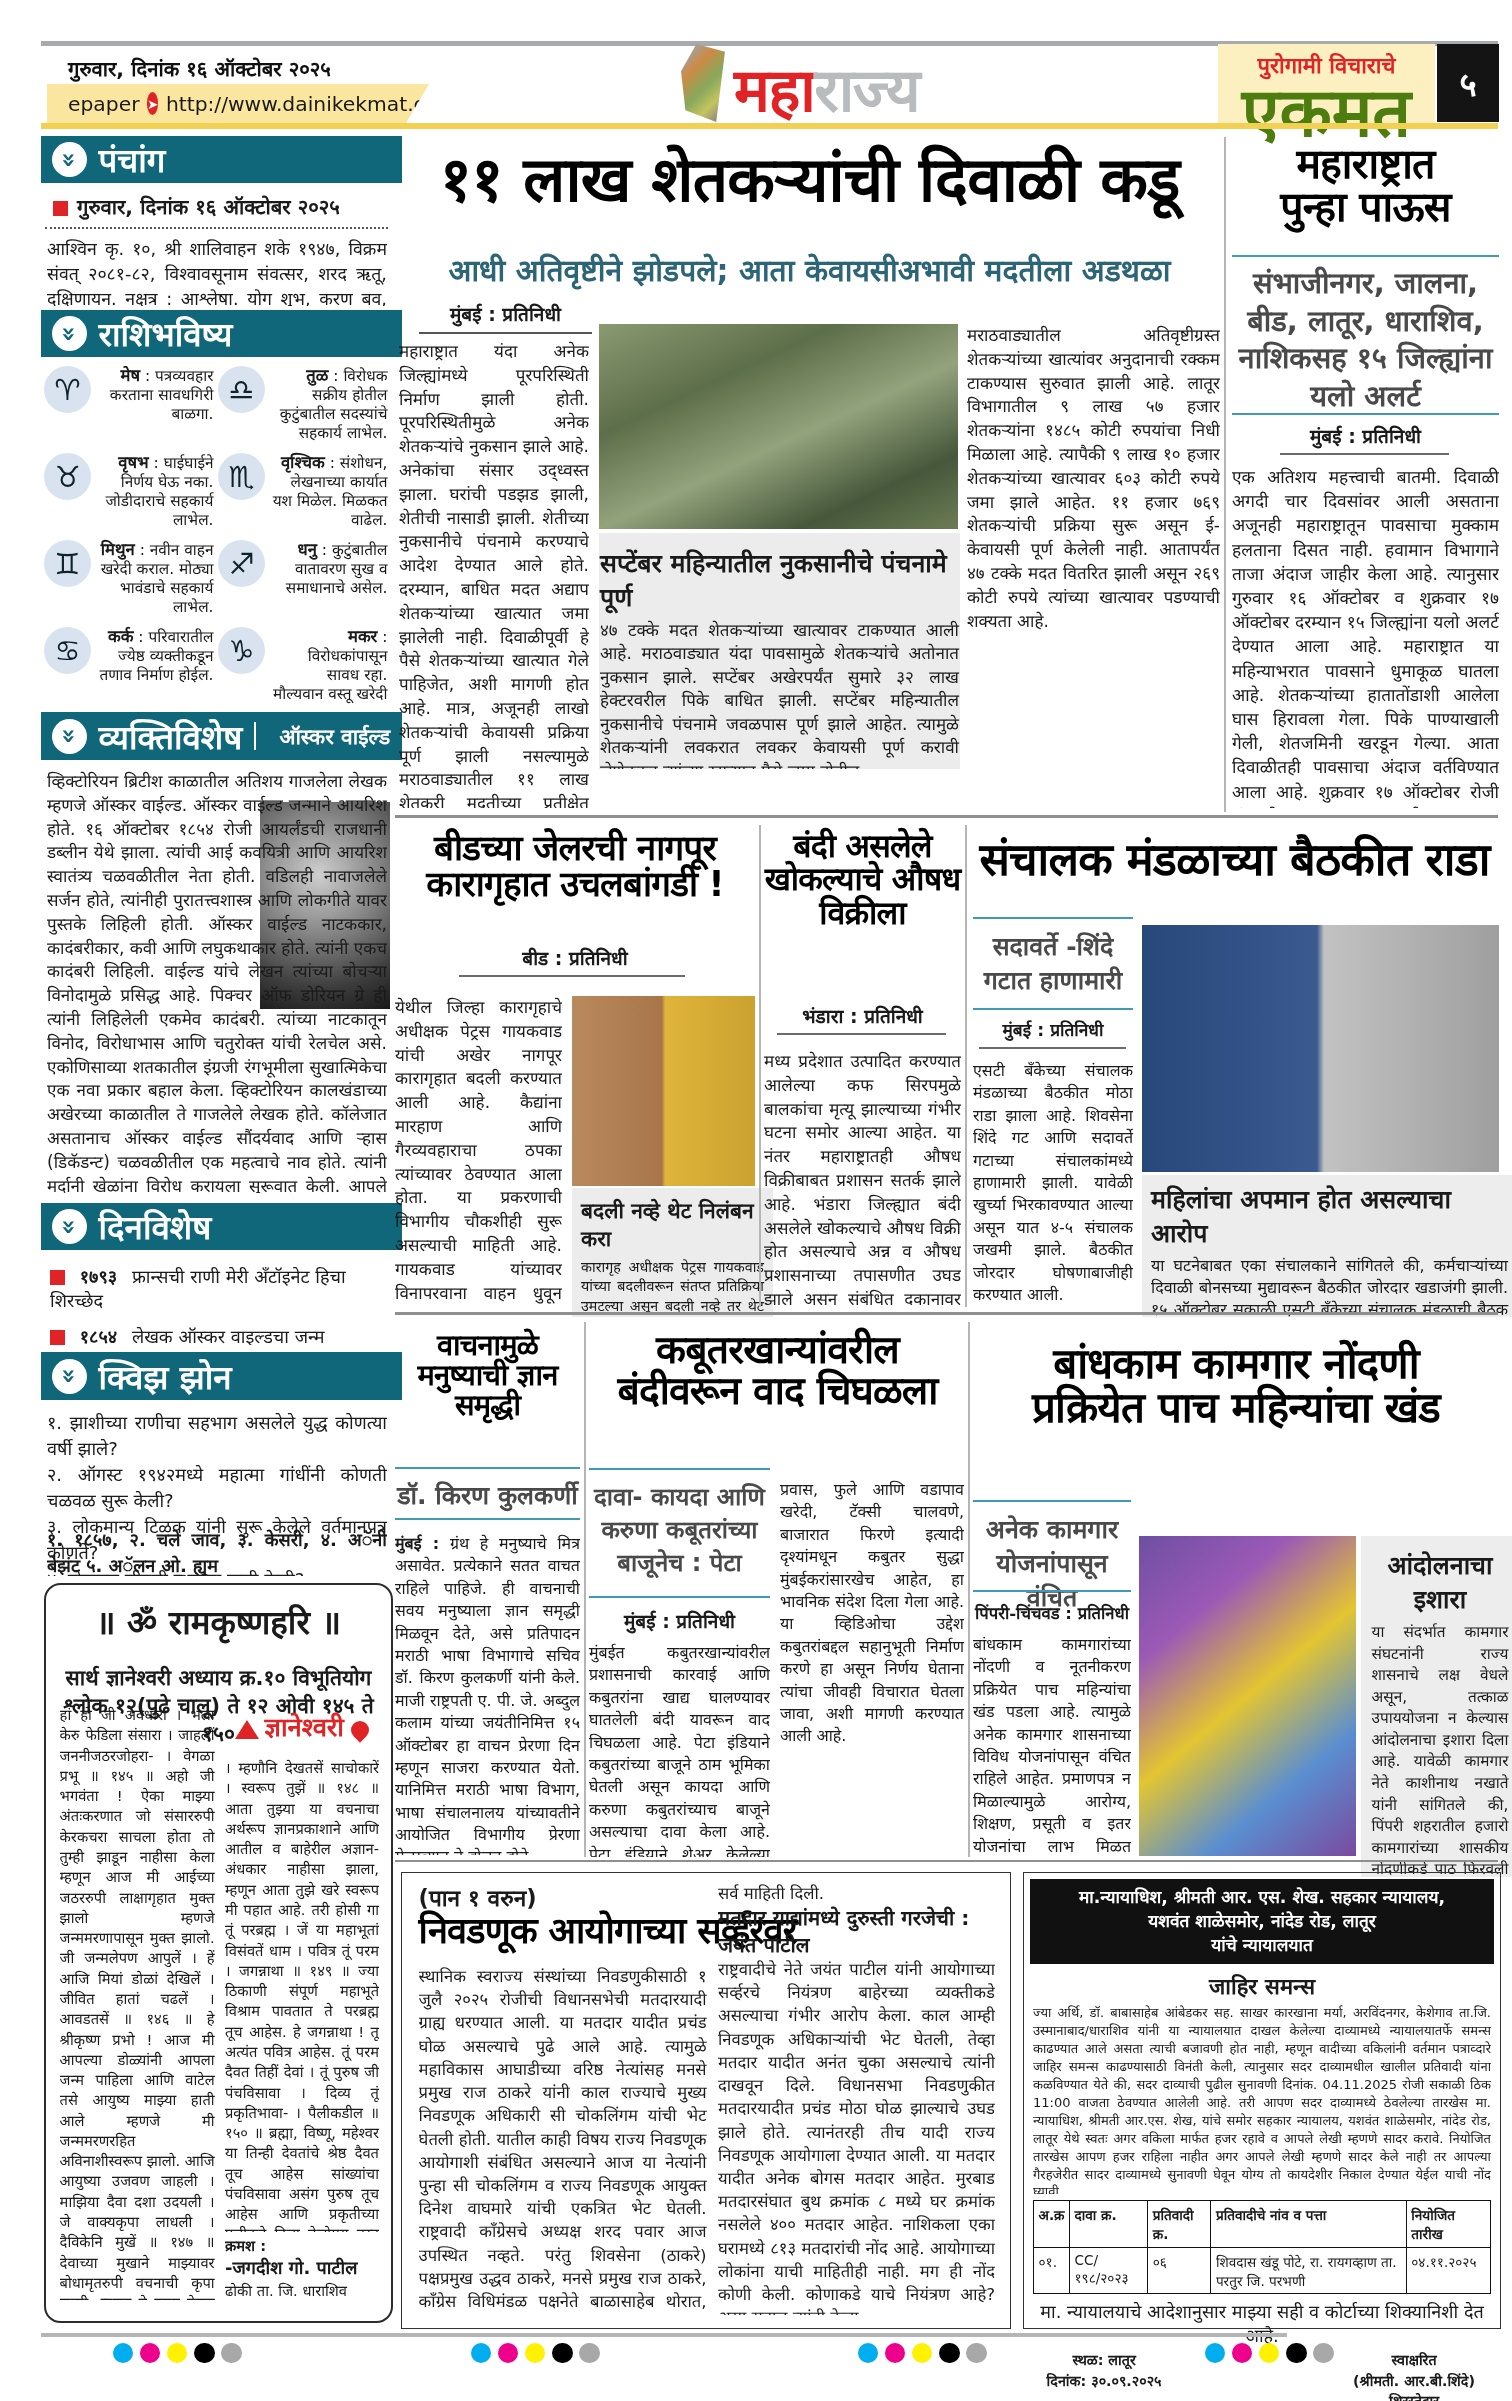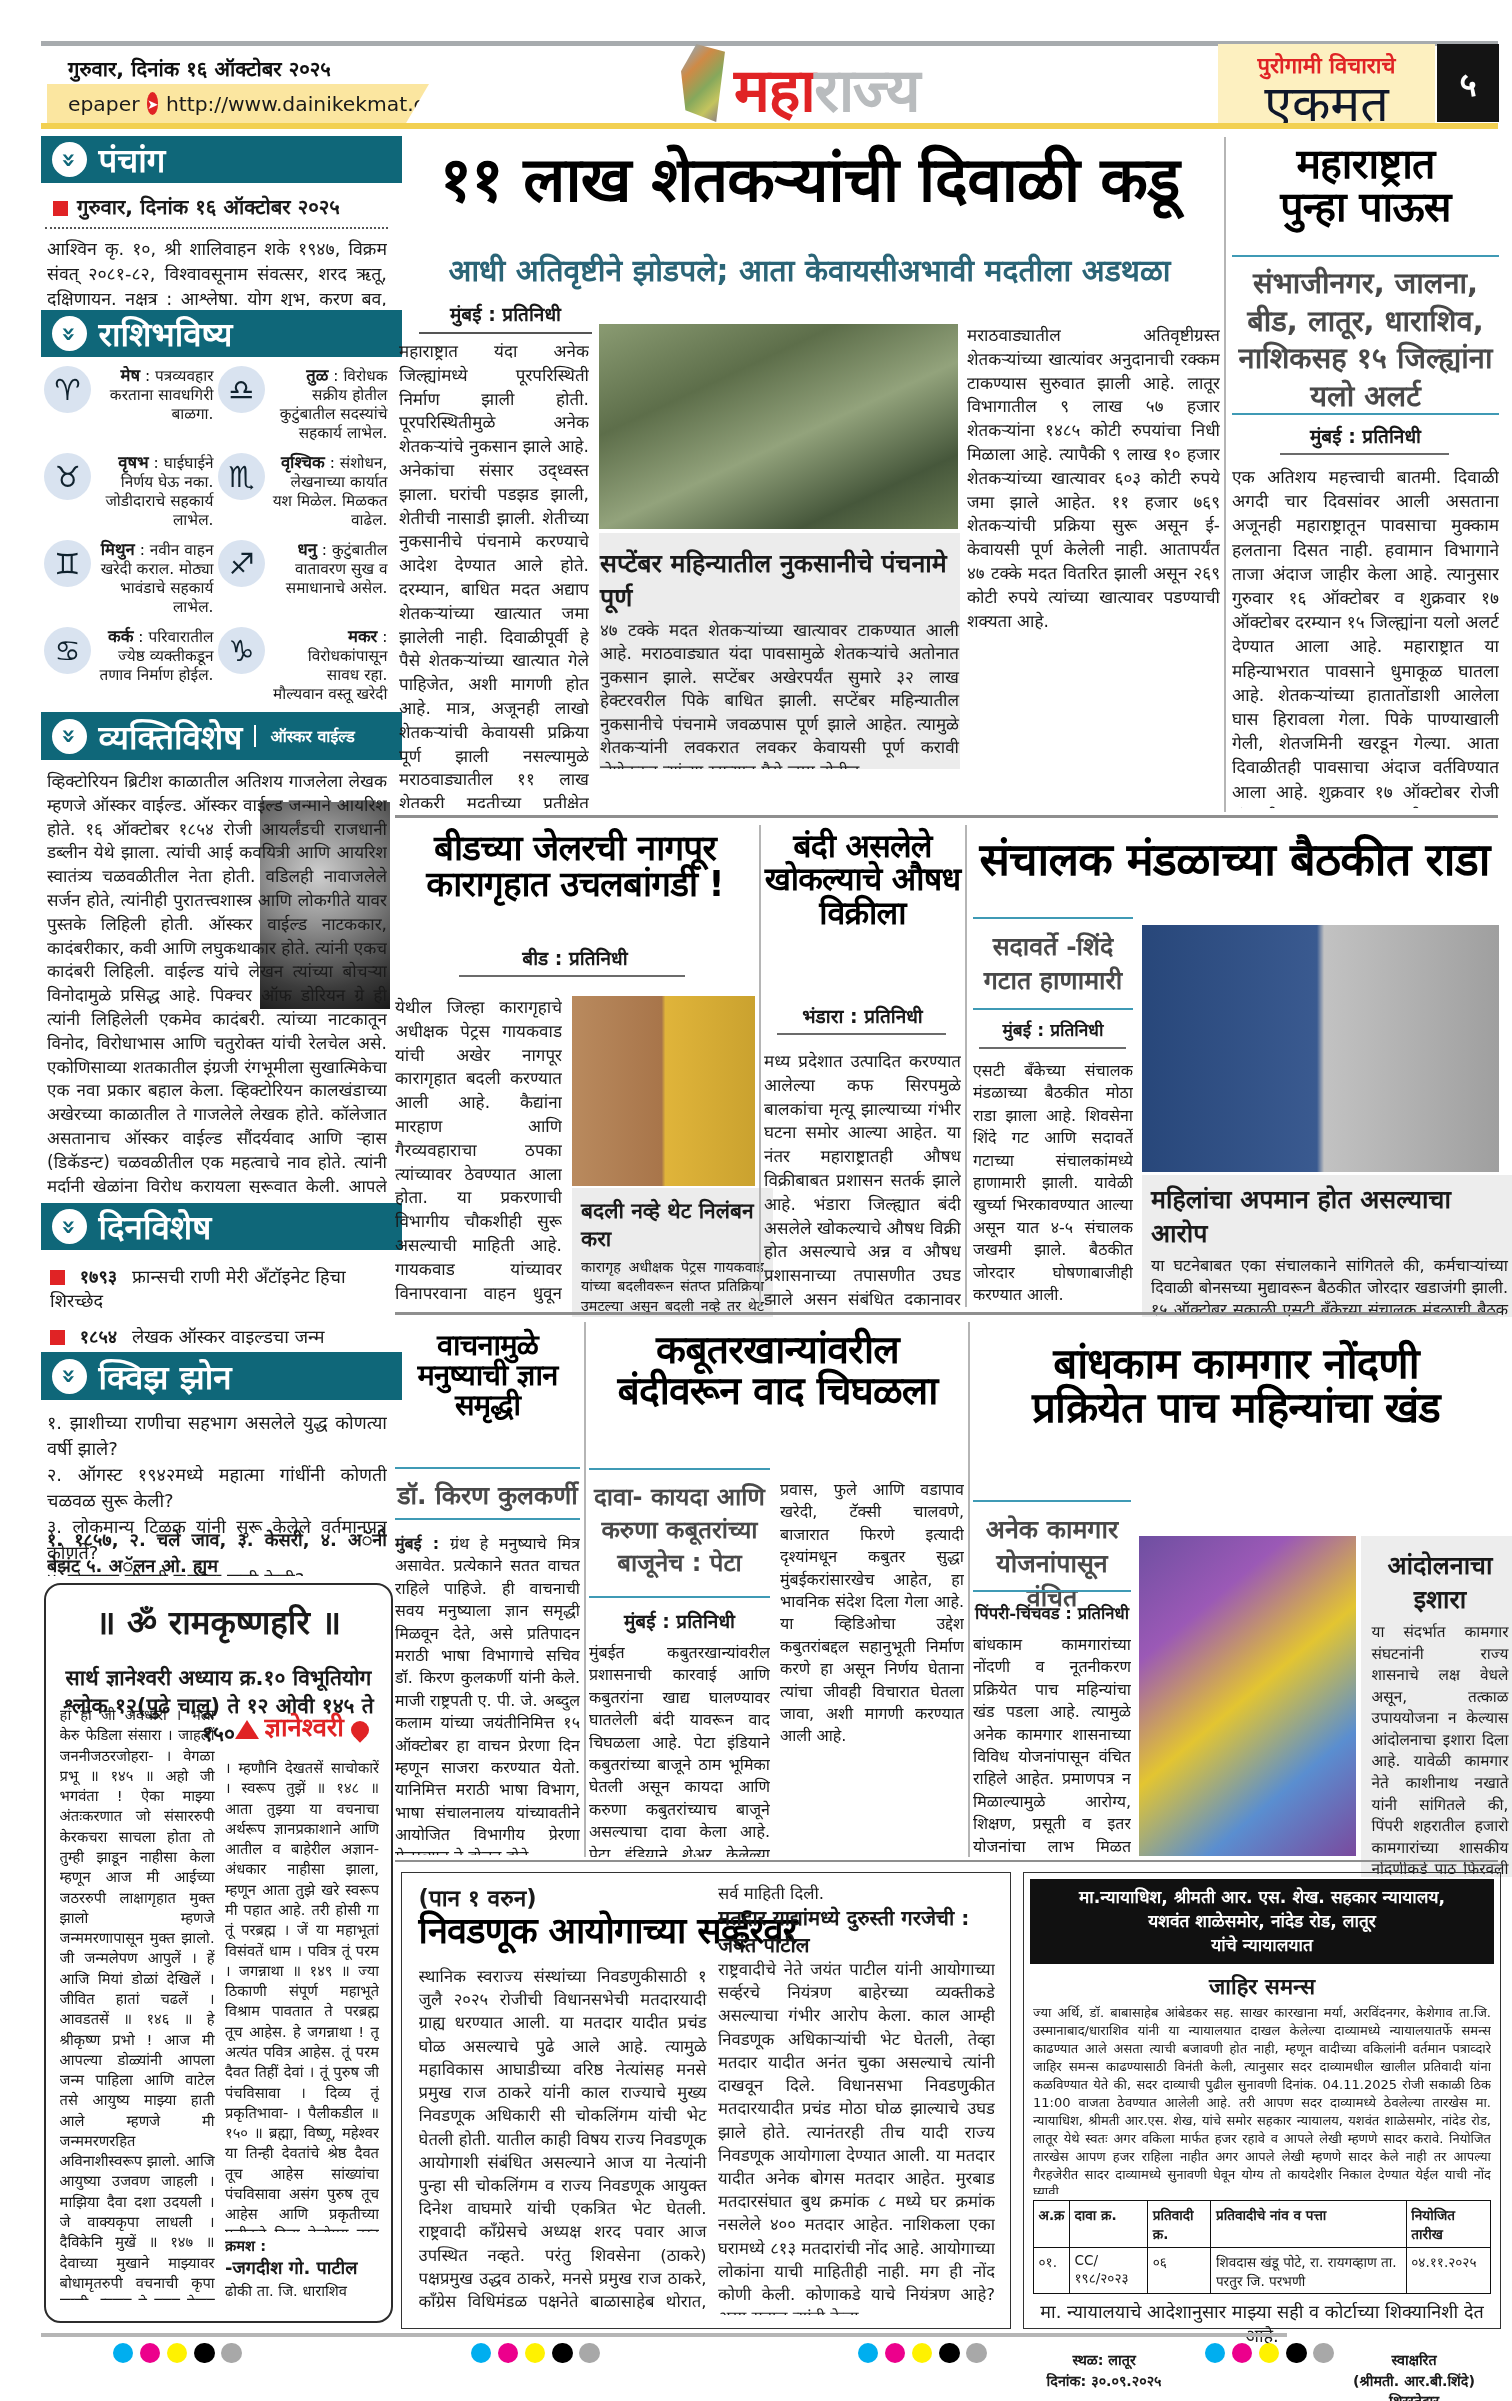--- a/index.html
+++ b/index.html
@@ -11,30 +11,30 @@
   .date-line{font-weight:bold;font-size:20.3px;color:#101010;}
   .epaper{background:#fbe6a0;display:flex;align-items:center;gap:7.5px;font-size:20.3px;
           clip-path:polygon(0 0,100% 0,94% 100%,0 100%);padding-left:21px;}
   .epaper-icon{width:22.6px;height:22.6px;border-radius:50%;background:#e02325;color:#fff;
           display:inline-flex;align-items:center;justify-content:center;font-size:13.6px;}
   .masthead{font-weight:bold;font-size:60px;letter-spacing:-1.5px;white-space:nowrap;}
   .mh-red{color:#e02325;}
   .mh-gray{color:#b9bcbe;}
   .brand-box{background:#fdf0c0;text-align:center;padding-top:4.5px;}
   .brand-tag{color:#e02325;font-weight:bold;font-size:22px;}
-  .brand-name{color:#0f172a;font-weight:normal;font-size:50px;line-height:1.0;}
+  .brand-name{color:#4d7c0f;font-weight:bold;font-size:68px;line-height:1.0;}
   .pageno-box{background:#141414;color:#fff;display:flex;align-items:center;justify-content:center;
           font-size:33px;font-weight:bold;}
   .yellow-rule{background:#f2d051;}
   .collage{background:linear-gradient(135deg,#7fb2d9 0%,#cf8a46 30%,#86a85c 55%,#c4c45e 75%,#7a6a8e 100%);
           clip-path:polygon(35% 0,100% 10%,80% 100%,10% 85%,0 35%);}
   
   .sec-head{background:#0f6779;color:#fff;display:flex;align-items:center;gap:12px;padding-left:10.5px;}
   .sec-title{font-weight:bold;font-size:33px;}
-  .sec-sub{font-weight:bold;font-size:16px;border-left:2.3px solid #ffffff;padding-left:14px;}
+  .sec-sub{font-weight:bold;font-size:21px;border-left:2.3px solid #ffffff;padding-left:23px;}
   .chev{width:35px;height:35px;min-width:35px;border-radius:50%;background:#fff;color:#0f6779;
         display:flex;align-items:center;justify-content:center;font-weight:bold;font-size:24px;}
   .chev span{display:inline-block;transform:rotate(90deg);}
   .redsq{display:inline-block;width:15px;height:15px;background:#e02325;margin-right:9px;vertical-align:-1.5px;}
   .p-line1{font-weight:bold;font-size:20.3px;}
   .dotted{border-top:2.3px dotted #555;}
   .p-body{font-size:17.7px;line-height:1.42;text-align:justify;}
   .rashi-grid{display:flex;flex-wrap:wrap;}
   .rashi-item{width:50%;display:flex;gap:7.5px;margin-bottom:10.5px;}
   .rashi-icon{width:47px;height:47px;min-width:47px;border-radius:50%;background:#d9e3f0;color:#10222e;

